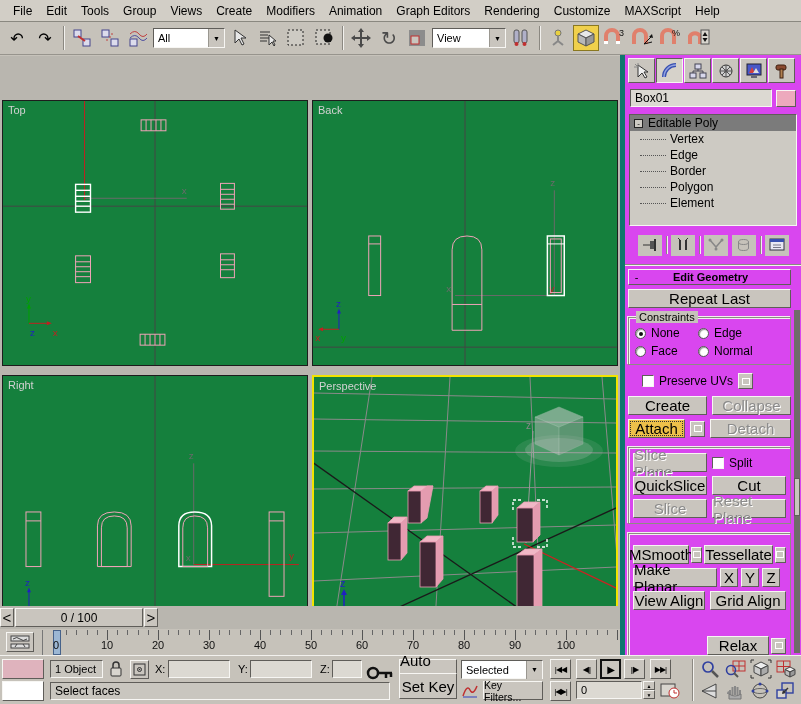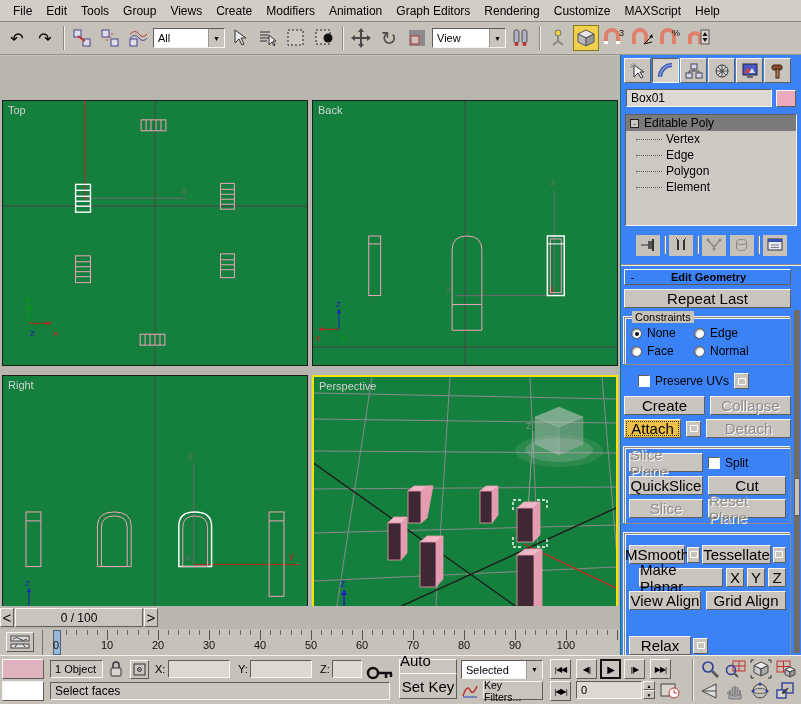--- a/index.html
+++ b/index.html
@@ -41,21 +41,21 @@
   #ruler { position:absolute; left:42px; top:1px; width:576px; height:25px; border-left:1px solid #777;
            background-image:
              repeating-linear-gradient(to right, #555 0 1px, transparent 1px 51px),
              repeating-linear-gradient(to right, #666 0 1px, transparent 1px 10.2px);
            background-size:100% 10px,100% 5px; background-position:13px 0,13px 0; background-repeat:no-repeat; }
   .tick { position:absolute; top:9px; transform:translateX(-50%); font-size:11px; color:#111; }
   #frame-marker { position:absolute; left:10px; top:0; width:8px; height:25px; background:#9cb7d4; border:1px solid #46628a; }
   #trackbar-toggle { position:absolute; left:6px; top:3px; width:28px; height:20px; }
 
   
-  #cpanel { position:absolute; left:620px; top:55px; width:181px; height:600px; background:#3b82f6; border-left:1px solid #0f766e; }
+  #cpanel { position:absolute; left:620px; top:55px; width:181px; height:600px; background:#d946ef; border-left:5px solid #0f766e; }
   #cptabs { display:flex; gap:1px; padding:3px 0 0 3px; height:29px; }
   .cptab { width:27px; height:25px; }
   .cptab.active { background:#d6d2ca; border-color:#5f5d59 #f7f6f3 #f7f6f3 #5f5d59; }
   #namerow { display:flex; gap:4px; margin:5px 5px 0 5px; align-items:center; }
   #objname { flex:1; height:18px; background:#dcd9d2; padding:1px 4px; font-size:12px; display:flex; align-items:center; }
   #objcolor { width:20px; height:17px; background:#eda9bd; }
   #modlist { margin:7px 4px 0 4px; }
   #stackbox { margin:7px 4px 0 4px; height:112px; background:#cdcac3; font-size:12px; overflow:hidden; }
   .stkrow { height:16px; display:flex; align-items:center; padding-left:4px; }
   .stkroot { background:#7b7b7b; }
@@ -519,20 +519,24 @@
     <div class="stkrow">
         <span class="tree"></span>
         <span>Vertex</span>
       </div>
     <div class="stkrow">
         <span class="tree"></span>
         <span>Edge</span>
       </div>
     <div class="stkrow">
         <span class="tree"></span>
+        <span>Border</span>
+      </div>
+    <div class="stkrow">
+        <span class="tree"></span>
         <span>Polygon</span>
       </div>
     <div class="stkrow">
         <span class="tree"></span>
         <span>Element</span>
       </div>
   </div>
 
   <div id="stackbtns">
     <span class="sbtn">
@@ -644,31 +648,31 @@
       <div class="row" style="margin-top:0; gap:2px;">
         <div class="btn b" style="width:56px">MSmooth</div>
         <span class="btn mini">
             <span class="sq"></span>
           </span>
         <div class="btn b" style="flex:1">Tessellate</div>
         <span class="btn mini">
             <span class="sq"></span>
           </span>
       </div>
-      <div class="row" style="gap:3px;justify-content:flex-end;">
+      <div class="row" style="gap:3px;">
         <div class="btn b" style="width:84px">Make Planar</div>
         <div class="btn b" style="width:18px">X</div>
         <div class="btn b" style="width:18px">Y</div>
         <div class="btn b" style="width:18px">Z</div>
       </div>
       <div class="row">
         <div class="btn b" style="width:72px">View Align</div>
         <div class="btn b" style="flex:1">Grid Align</div>
       </div>
-      <div class="row" style="justify-content:flex-start; gap:2px;margin-top:26px;">
+      <div class="row" style="justify-content:flex-end; gap:2px;margin-top:26px;">
         <div class="btn b" style="width:62px">Relax</div>
         <span class="btn mini">
             <span class="sq"></span>
           </span>
       </div>
     </div>
   </div>
 
   <div id="cpscroll">
       <div class="thumb"></div>

